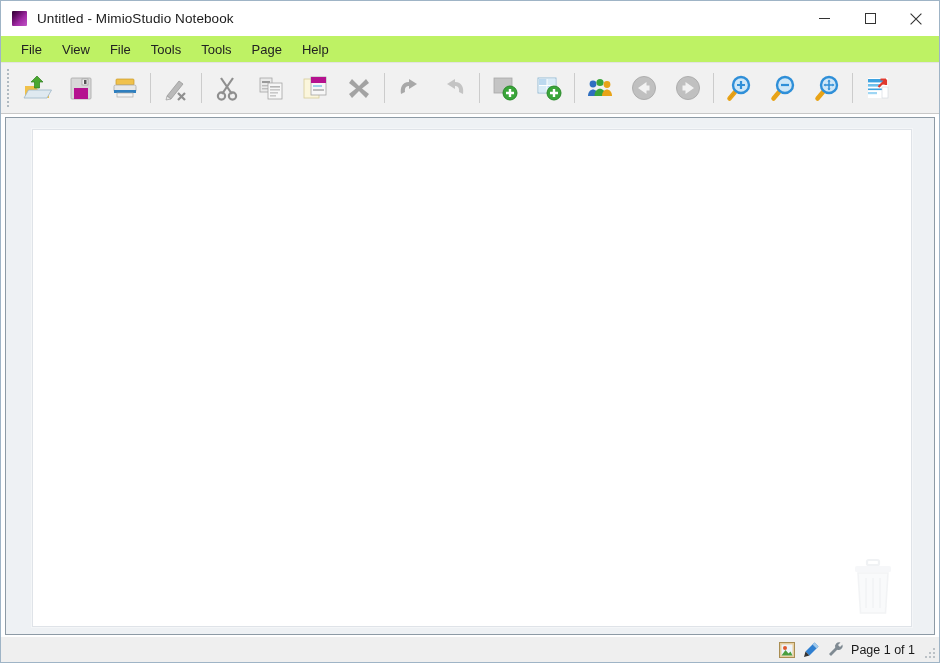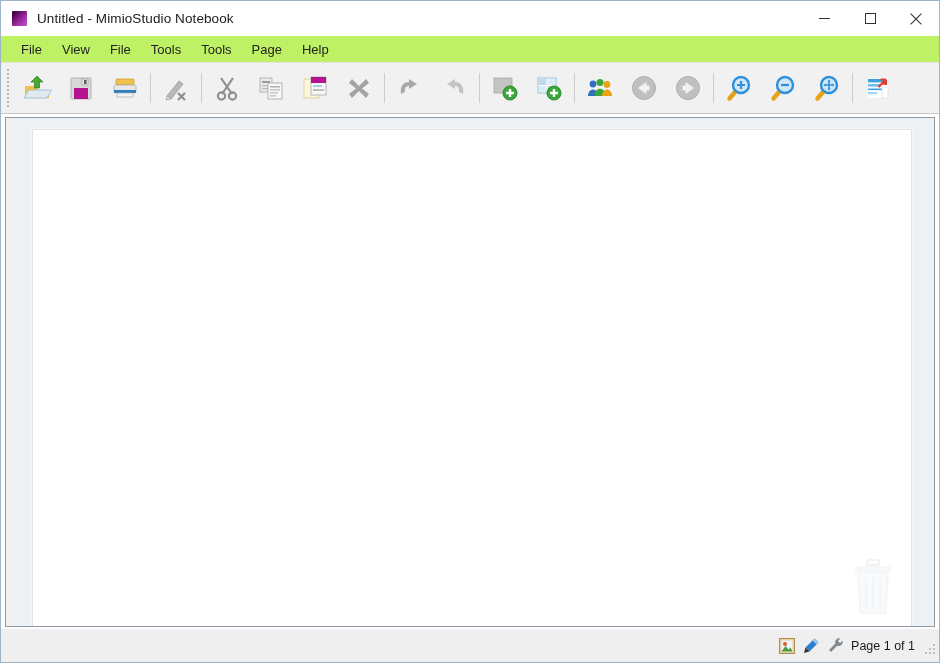--- a/index.html
+++ b/index.html
@@ -115,21 +115,21 @@
   }
   .trash-watermark{
     position:absolute;
     right:14px;bottom:10px;
     width:48px;height:58px;
     opacity:0.5;
   }
 
   
   .statusbar{
-    height:33px;min-height:25px;
+    height:25px;min-height:25px;
     background:#efefef;
     display:flex;align-items:center;justify-content:flex-end;
     position:relative;
     box-sizing:border-box;
   }
   .sb-icon{
     width:24px;height:20px;
     display:flex;align-items:center;justify-content:center;
     cursor:default;
   }

